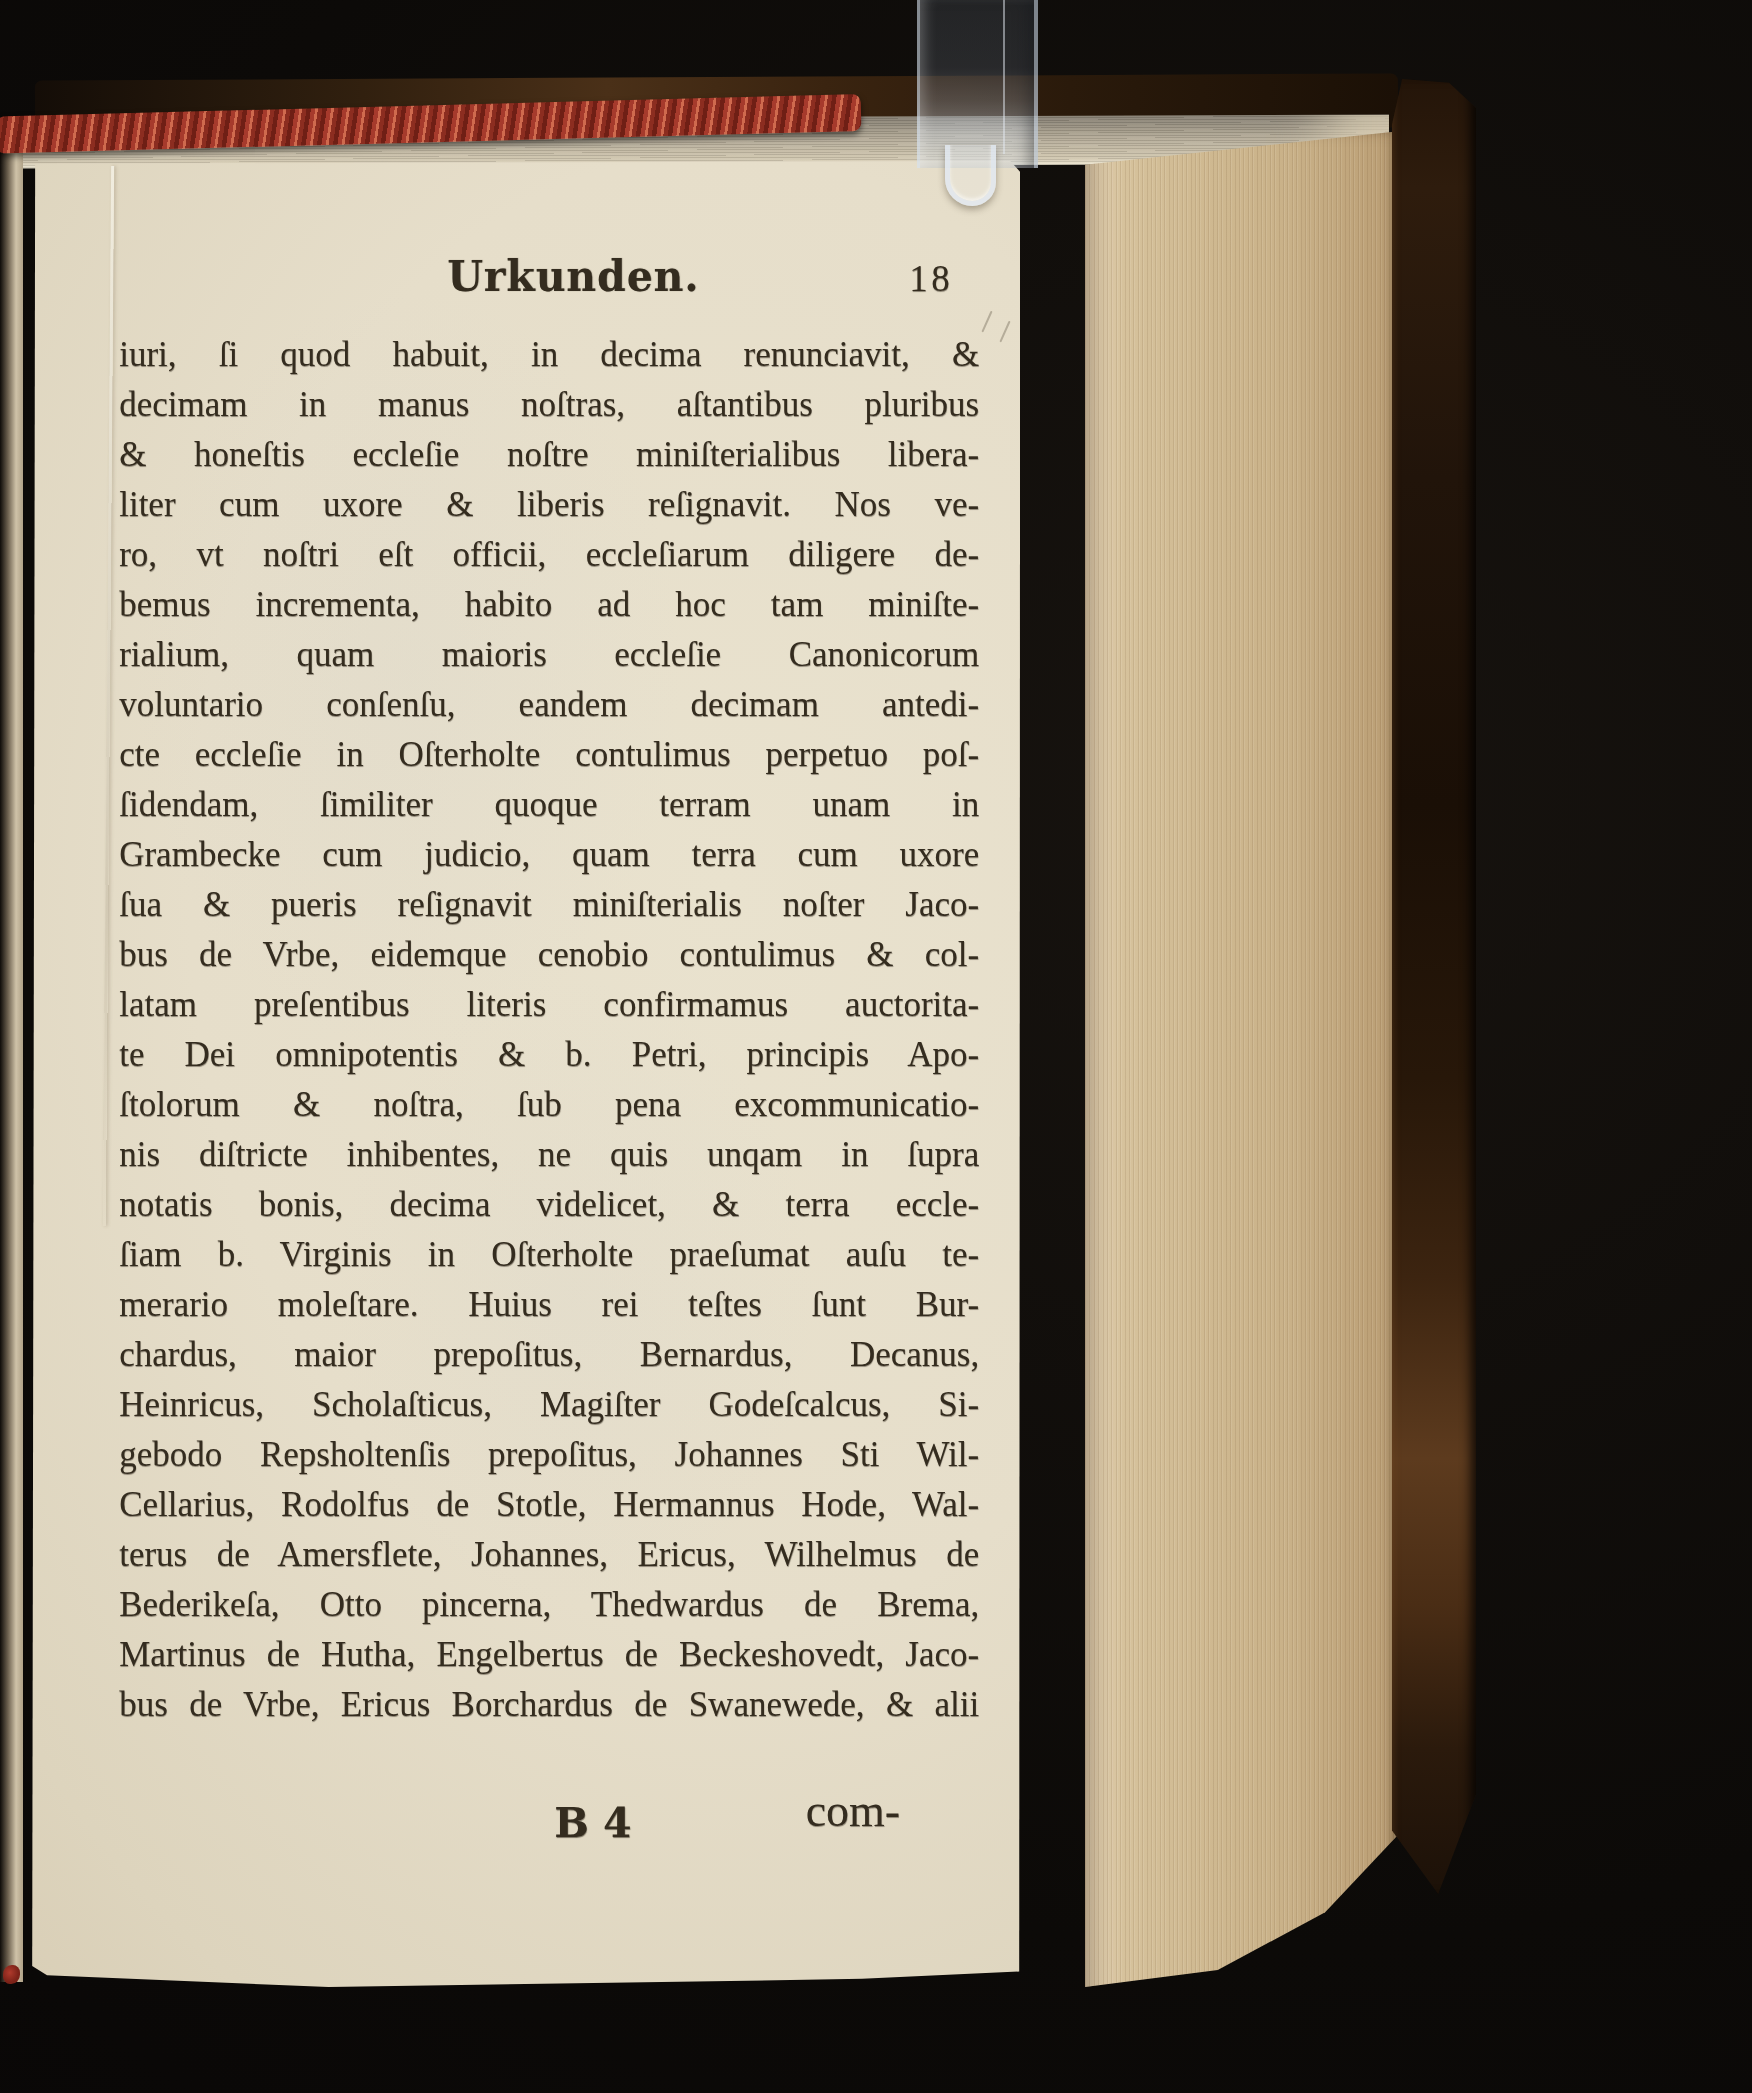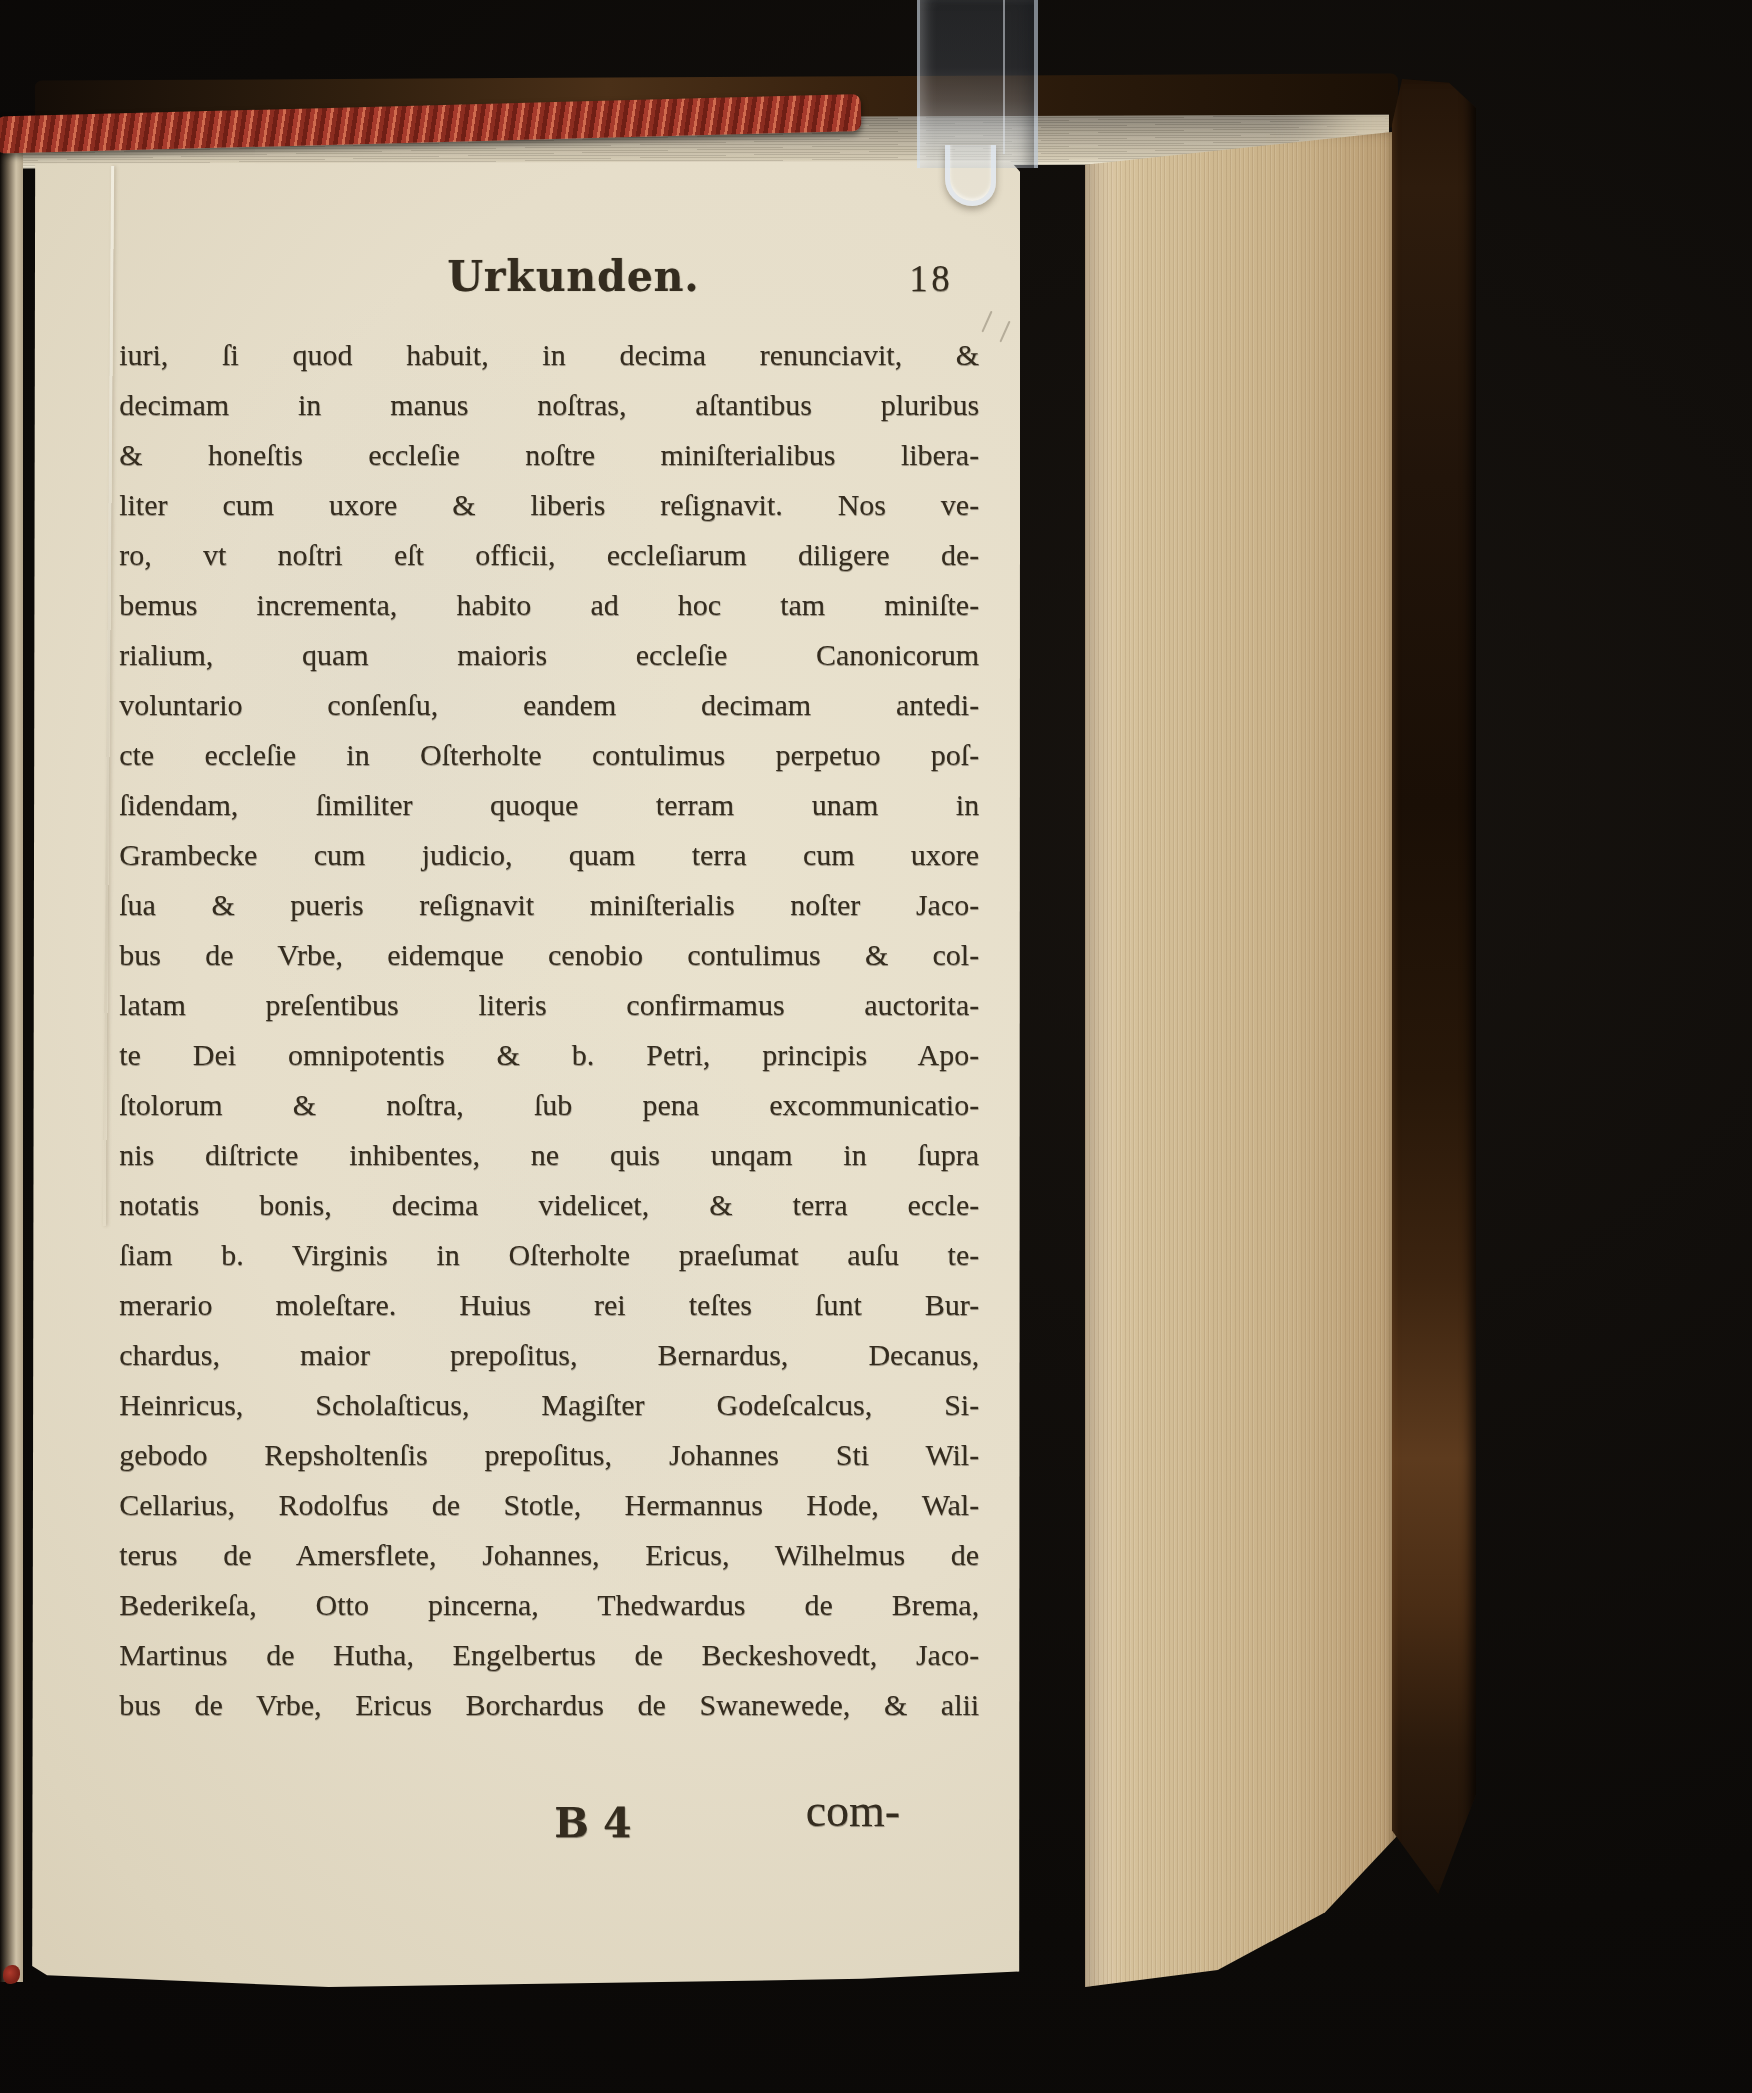--- a/index.html
+++ b/index.html
@@ -110,21 +110,21 @@
     left:328px;top:0;font-weight:700;font-size:41px;line-height:49px;
     font-family:"DejaVu Serif","Liberation Serif",serif;
     transform:scaleY(1.05);letter-spacing:0.9px;
     text-shadow:0.5px 0.7px 0.9px rgba(40,32,20,0.55);
   }
   .page-number{right:26px;top:5.2px;font-size:37px;letter-spacing:3.5px;text-shadow:0.4px 0.6px 0.8px rgba(40,32,20,0.5);}
 
   .textblock{left:87px;top:169px;width:860px;}
   .line{
     position:relative;display:block;height:50px;width:100%;
-    font-size:30px;line-height:50px;color:var(--ink,#342c1f);
+    font-size:35px;line-height:50px;color:var(--ink,#342c1f);
     text-align:justify;text-align-last:justify;
     text-shadow:0.4px 0.5px 0.7px rgba(44,36,24,0.45);
   }
   .line .it{position:static;}
   .line .rm{position:static;}
 
   .sig-row{left:87px;top:1621px;width:860px;height:56px;color:var(--ink,#342c1f);}
   .sig-mark{
     left:435px;top:16px;font-size:41px;font-weight:700;line-height:51px;
     font-family:"DejaVu Serif","Liberation Serif",serif;

